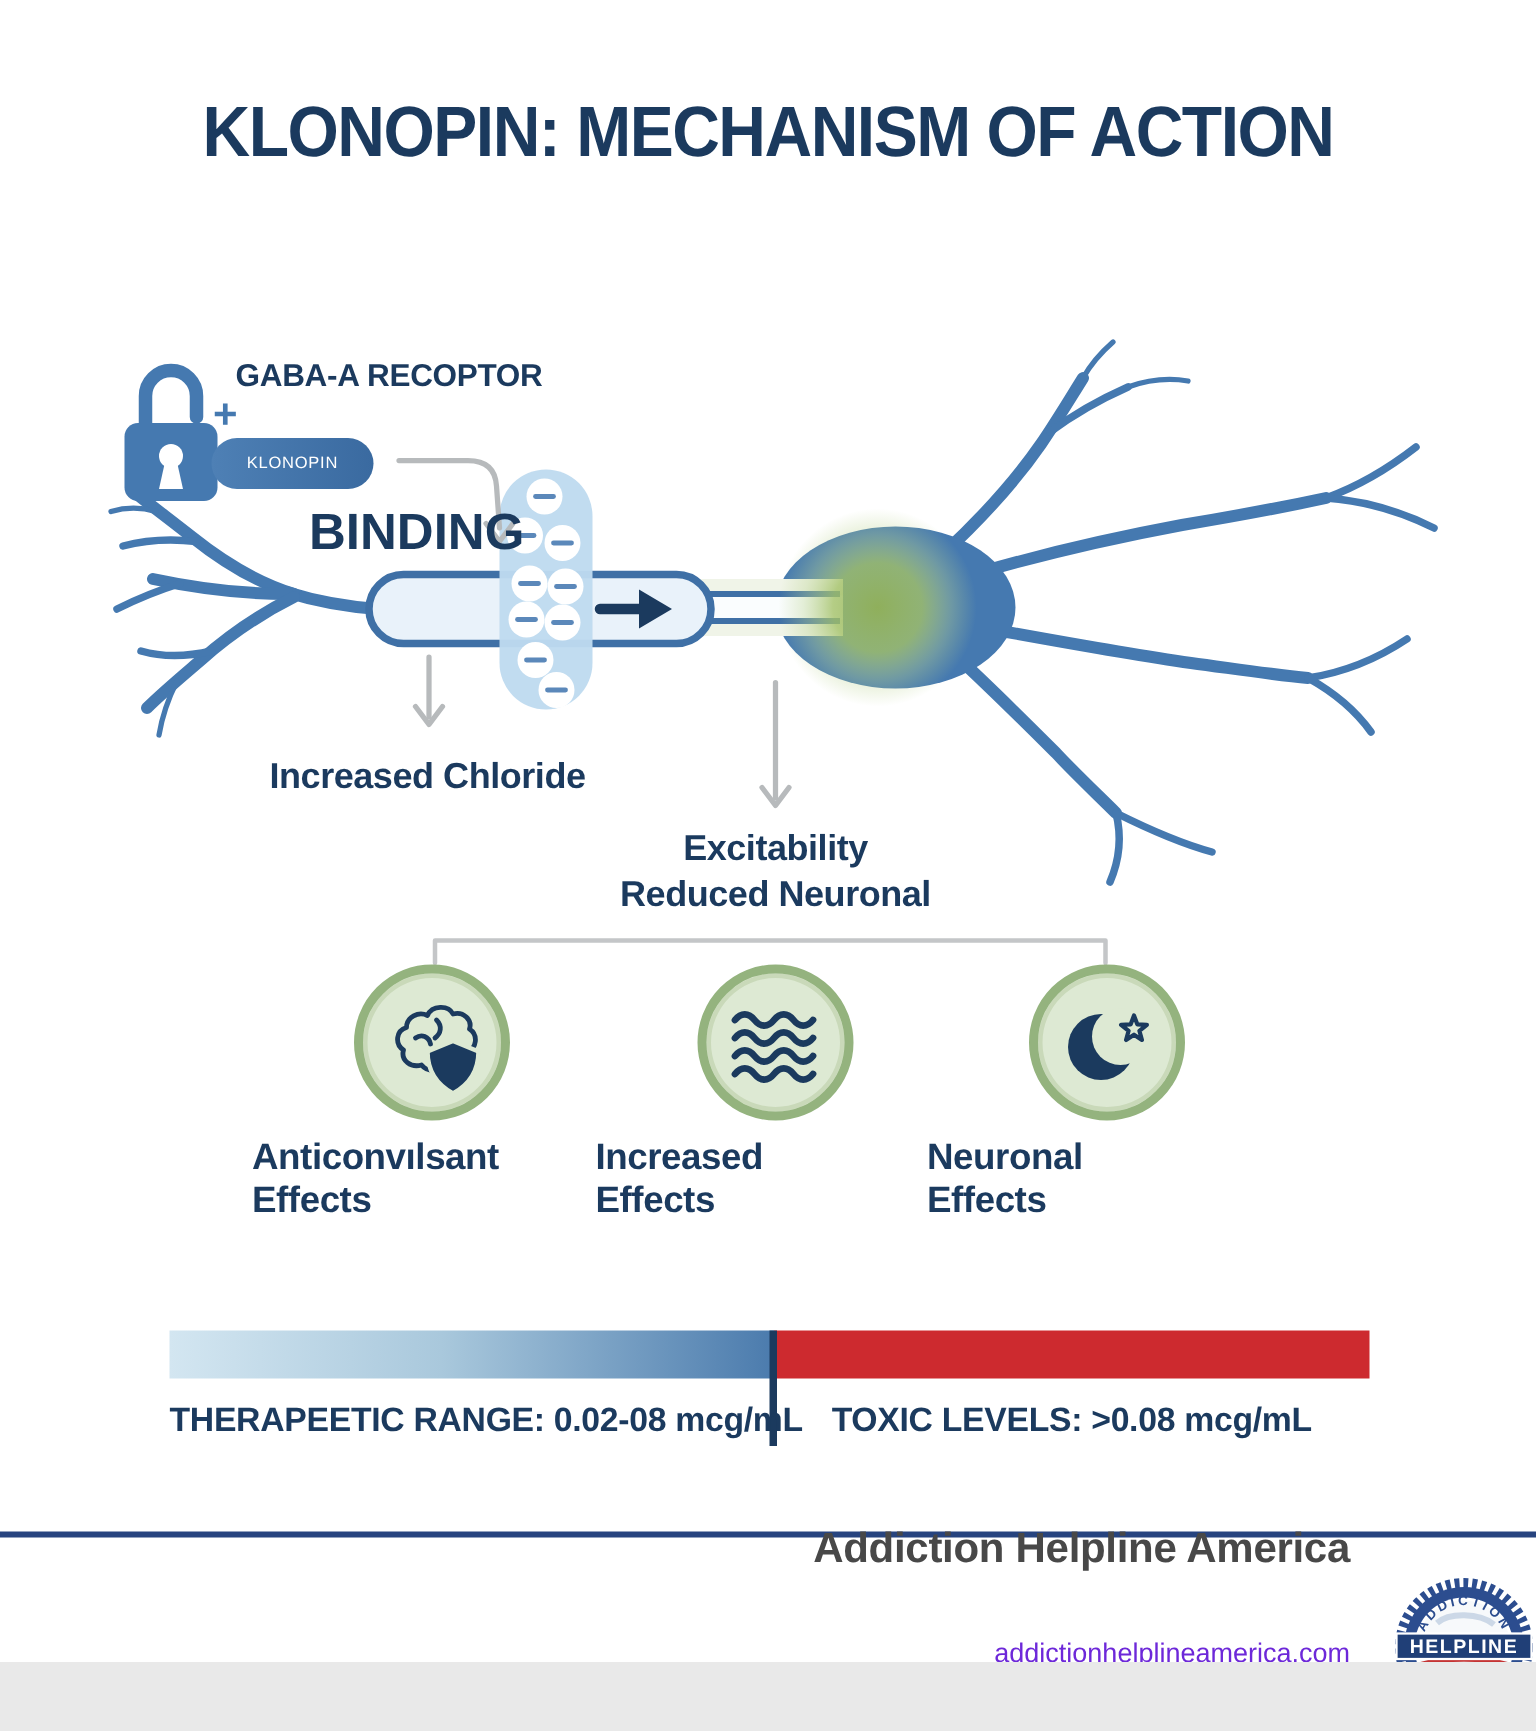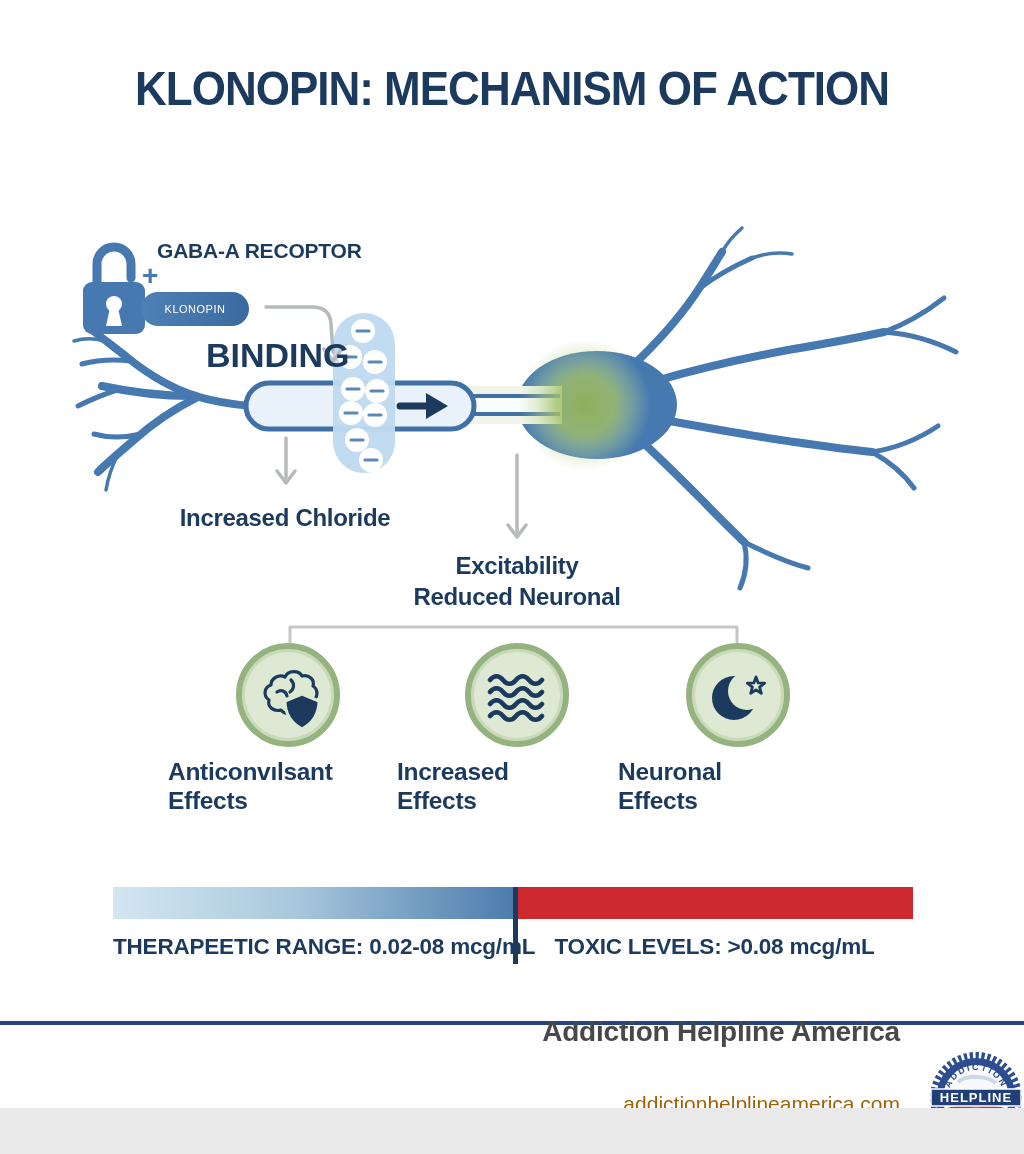--- a/index.html
+++ b/index.html
@@ -36,21 +36,21 @@
              background:linear-gradient(90deg,#d3e6f1 0%,#a9c8dc 45%,#4b7bad 100%);}
   .bar-toxic{left:516px;top:887px;width:397px;height:32px;background:var(--red);}
   .bar-div{left:513px;top:887px;width:5px;height:77px;background:var(--navy);}
   .lvl{top:934px;font-size:22.5px;font-weight:700;color:var(--navy);letter-spacing:-0.2px;
        text-align:center;white-space:nowrap;}
   .lvl-left{left:113px;width:403px;}
   .lvl-right{left:516px;width:397px;}
 
   .rule{left:0;top:1021px;width:1024px;height:4px;background:#27447f;}
   .brand{right:124px;top:1016px;font-size:28px;font-weight:700;color:#484848;letter-spacing:-0.2px;}
-  .website{right:124px;top:1092px;font-size:21px;color:#a16207;}
+  .website{right:124px;top:1092px;font-size:18px;color:#6d28d9;}
   .badge{left:930px;top:1052px;}
 
   
   .d-main{fill:none;stroke:var(--blue);stroke-width:8;stroke-linecap:round;}
   .d-sub{fill:none;stroke:var(--blue);stroke-width:5;stroke-linecap:round;}
   .d-tip{fill:none;stroke:var(--blue);stroke-width:3.5;stroke-linecap:round;}
   .gray-line{fill:none;stroke:var(--gray-arrow);stroke-width:3.5;stroke-linecap:round;stroke-linejoin:round;}
   .bracket{fill:none;stroke:#c4c6c8;stroke-width:3;stroke-linejoin:round;stroke-linecap:round;}
   .ion-minus{stroke:#5b88ba;stroke-width:3.2;stroke-linecap:round;}
   .brain-line{fill:none;stroke:var(--navy);stroke-width:3.2;stroke-linecap:round;stroke-linejoin:round;}

